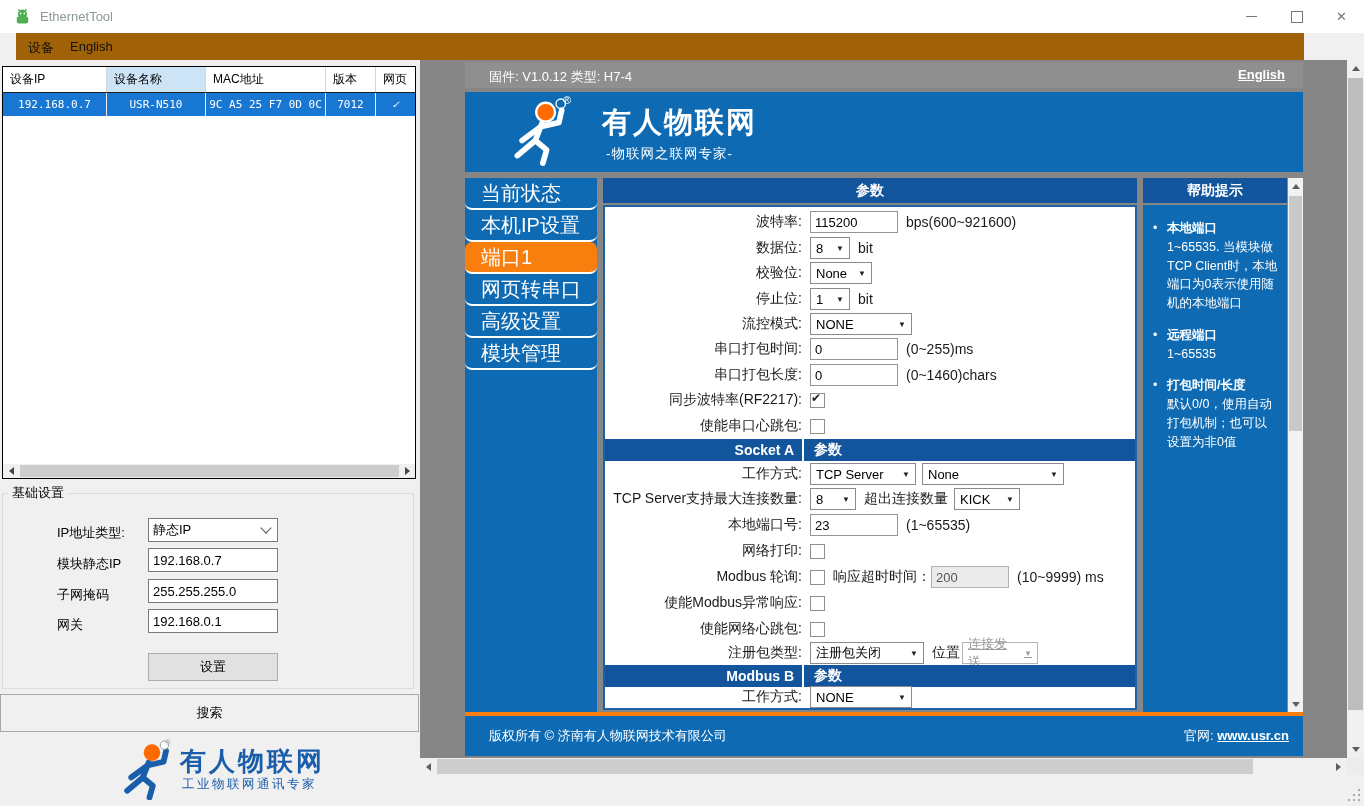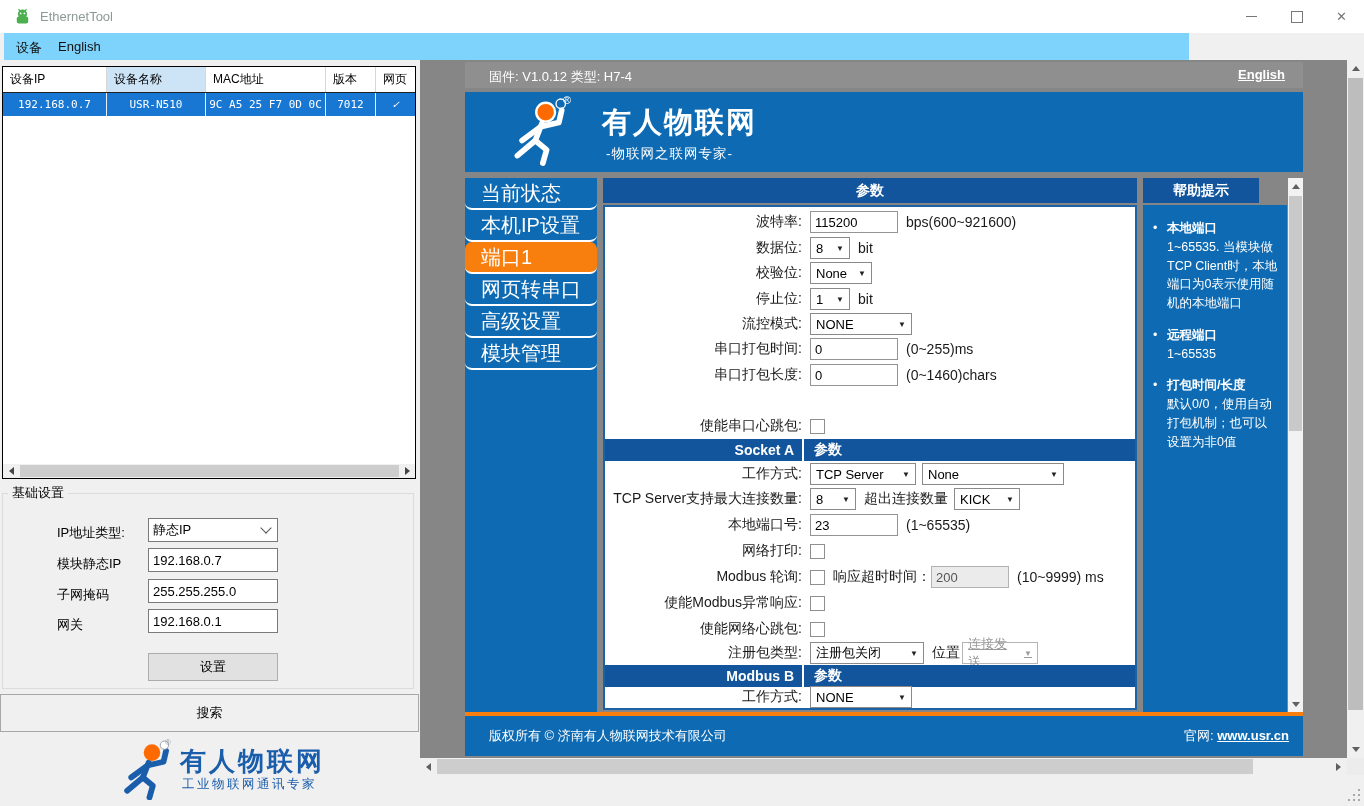--- a/index.html
+++ b/index.html
@@ -5,21 +5,21 @@
   html,body{margin:0;padding:0;background:#d8d8d8;}
   #app{position:relative;width:1364px;height:806px;background:#f0f0f0;
        font-family:"Liberation Sans",sans-serif;overflow:hidden;}
   
   .titlebar{position:absolute;left:0;top:0;width:1364px;height:33px;background:#fff;}
   .title-text{position:absolute;left:40px;top:9px;font-size:13px;color:#8c9a96;}
   .win-btn{position:absolute;top:0;width:45px;height:33px;display:flex;align-items:center;justify-content:center;color:#777;}
   .min-line{width:11px;height:1px;background:#777;}
   .max-box{width:10px;height:10px;border:1px solid #777;}
   .close-g{font-size:13px;color:#777;}
-  .menubar{position:absolute;left:4px;top:33px;width:1185px;height:27px;background:#7dd3fc;}
+  .menubar{position:absolute;left:16px;top:33px;width:1288px;height:27px;background:#a16207;}
   .menu-item{position:absolute;top:6px;font-size:13px;color:#111;}
   
   .dev-table{position:absolute;left:2px;top:66px;width:414px;height:413px;background:#fff;border:1px solid #000;box-sizing:border-box;}
   .thead{display:flex;height:25px;border-bottom:1px solid #222;}
   .th{box-sizing:border-box;font-size:12px;color:#000;line-height:24px;padding-left:7px;border-right:1px solid #d6d6d6;background:#fff;}
   .th.sorted{background:#cde4f7;}
   .trow{display:flex;height:23px;background:#1777d3;}
   .td{box-sizing:border-box;font-family:"DejaVu Sans Mono",monospace;font-size:11px;color:#fff;line-height:23px;text-align:center;border-right:1px solid #e8f1fb;}
   .tbl-hscroll{position:absolute;left:0;bottom:0;width:412px;height:14px;background:#f0f0f0;}
   .tbl-thumb{position:absolute;left:17px;top:1px;width:380px;height:12px;background:#cdcdcd;}
@@ -71,21 +71,21 @@
   .sel.disabled .arr{color:#9a9a9a;}
   .after{margin-left:8px;font-size:14px;color:#1a1a1a;white-space:nowrap;}
   .cb{width:13px;height:13px;border:1px solid #8f8f8f;background:#fff;position:relative;flex:none;box-sizing:content-box;}
   .cb .ck{position:absolute;left:0px;top:-3px;font-size:12px;color:#222;}
   .secbar{position:absolute;left:0;width:100%;height:22px;background:#12559c;display:flex;align-items:center;color:#fff;
           font-weight:bold;font-size:14px;}
   .sbl{width:189px;text-align:right;padding-right:8px;flex:none;}
   .sbd{width:2px;height:100%;background:#fff;flex:none;}
   .sbr{padding-left:10px;}
   
-  .help-bar{position:absolute;left:1143px;top:178px;width:116px;height:25px;background:#12559c;color:#fff;font-weight:bold;
+  .help-bar{position:absolute;left:1143px;top:178px;width:144px;height:25px;background:#12559c;color:#fff;font-weight:bold;
             font-size:14px;display:flex;align-items:center;justify-content:center;}
   .help-body{position:absolute;left:1143px;top:205px;width:144px;height:507px;background:#0e6bb3;box-sizing:border-box;
              padding:14px 8px 0 10px;color:#fff;font-size:12.5px;line-height:1.5;}
   .help-item{display:flex;margin-bottom:13px;}
   .bullet{width:14px;flex:none;}
   .ht b{display:block;}
   
   .foot-orange{position:absolute;left:465px;top:712px;width:838px;height:4px;background:#f87e0e;}
   .page-footer{position:absolute;left:465px;top:716px;width:838px;height:40px;background:#0e6bb3;}
   .copy{position:absolute;left:24px;top:0;line-height:40px;font-size:13px;color:#fff;}
@@ -283,20 +283,26 @@
       <input class="inp gap" style="width: 88px;" value="0">
       <span class="after">(0~255)ms</span>
     </div>
 
     <div class="frow" style="top:156px">
       <span class="flbl">串口打包长度:</span>
       <input class="inp gap" style="width: 88px;" value="0">
       <span class="after">(0~1460)chars</span>
     </div>
 
+    <div class="frow" style="top:181px">
+      <span class="flbl">同步波特率(RF2217):</span>
+      <span class="cb gap">
+          <span class="ck">✔</span>
+        </span>
+    </div>
 
     <div class="frow" style="top:207px">
       <span class="flbl">使能串口心跳包:</span>
       <span class="cb gap"></span>
     </div>
 
     <div class="secbar" style="top:232px">
       <span class="sbl">Socket A</span>
       <span class="sbd"></span>
       <span class="sbr">参数</span>

